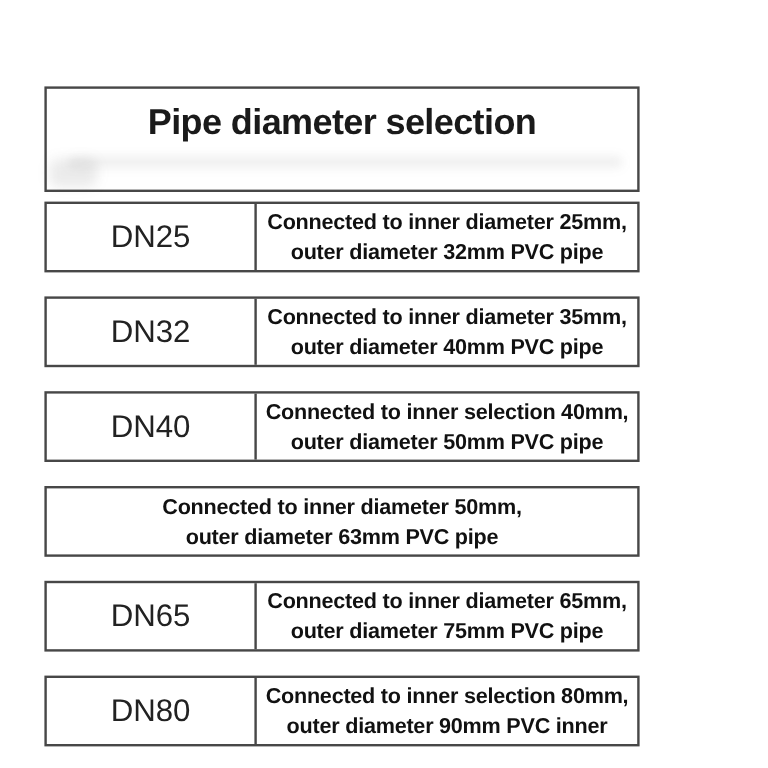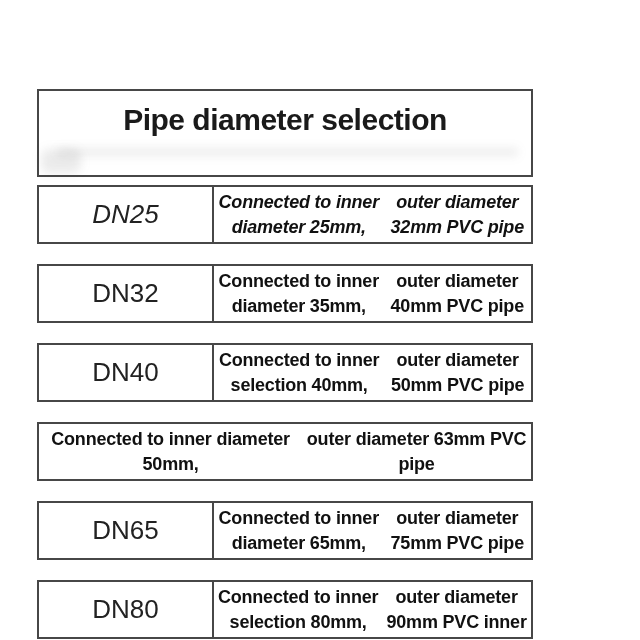--- a/index.html
+++ b/index.html
@@ -10,21 +10,21 @@
     width: 640px;
     height: 640px;
     background: #ffffff;
     font-family: "Liberation Sans", sans-serif;
     position: relative;
     overflow: hidden;
   }
   .pipe-table {
     position: absolute;
     left: 37px;
-    top: 89px;
+    top: 72px;
     width: 496px;
   }
   .header-box {
     box-sizing: border-box;
     border: 2px solid #474747;
     height: 88px;
     position: relative;
     background: #ffffff;
   }
   .header-title {
@@ -61,37 +61,36 @@
   .row {
     box-sizing: border-box;
     border: 2px solid #474747;
     height: 59px;
     margin-top: 20px;
     display: flex;
     background: #ffffff;
   }
   .row.first {
     margin-top: 8px;
-    font-style: italic;
   }
   .cell-size {
     box-sizing: border-box;
     width: 175px;
     border-right: 2px solid #474747;
     display: flex;
     align-items: center;
     justify-content: center;
     font-size: 26px;
     font-weight: 400;
     color: #222222;
   }
   .cell-desc {
     flex: 1;
     display: flex;
-    flex-direction: row;
+    flex-direction: column;
     align-items: center;
     justify-content: center;
     text-align: center;
     font-size: 18px;
     line-height: 25px;
     font-weight: bold;
     color: #111111;
     letter-spacing: -0.2px;
   }
 </style>

